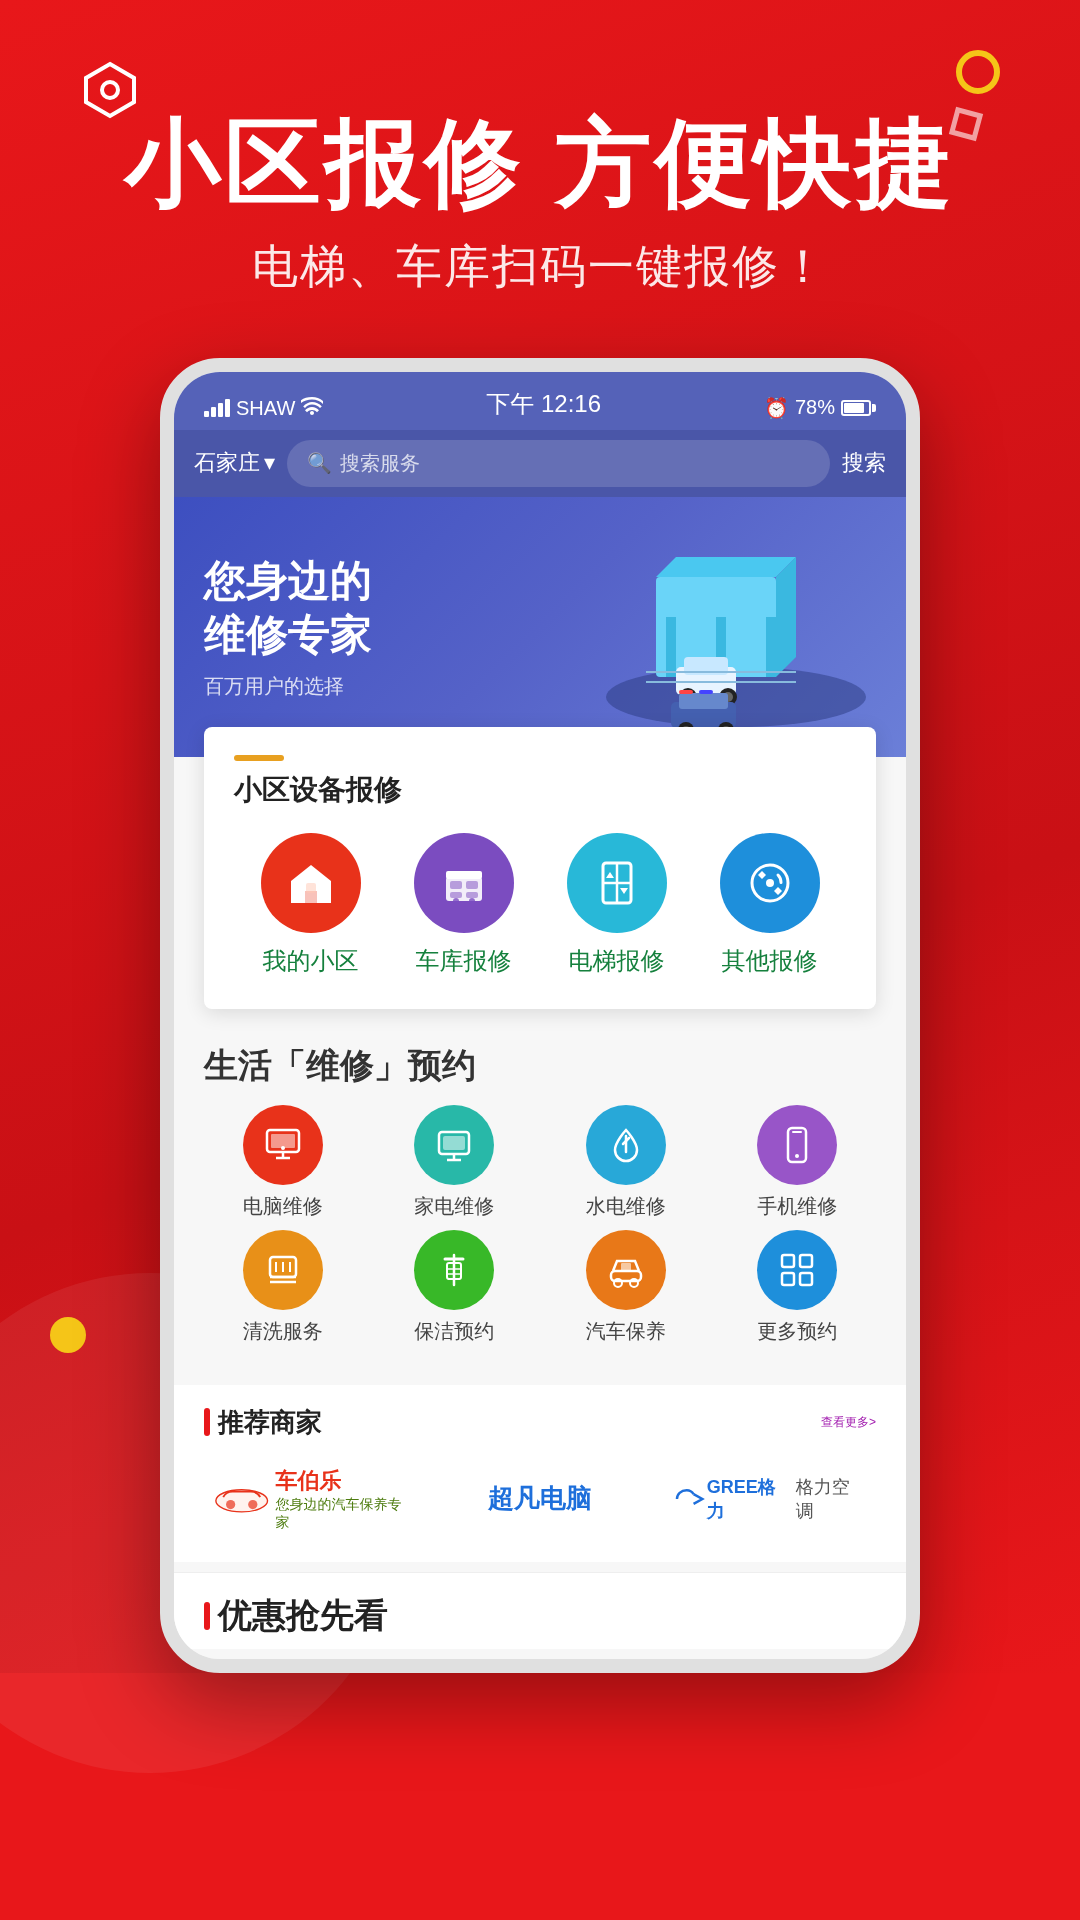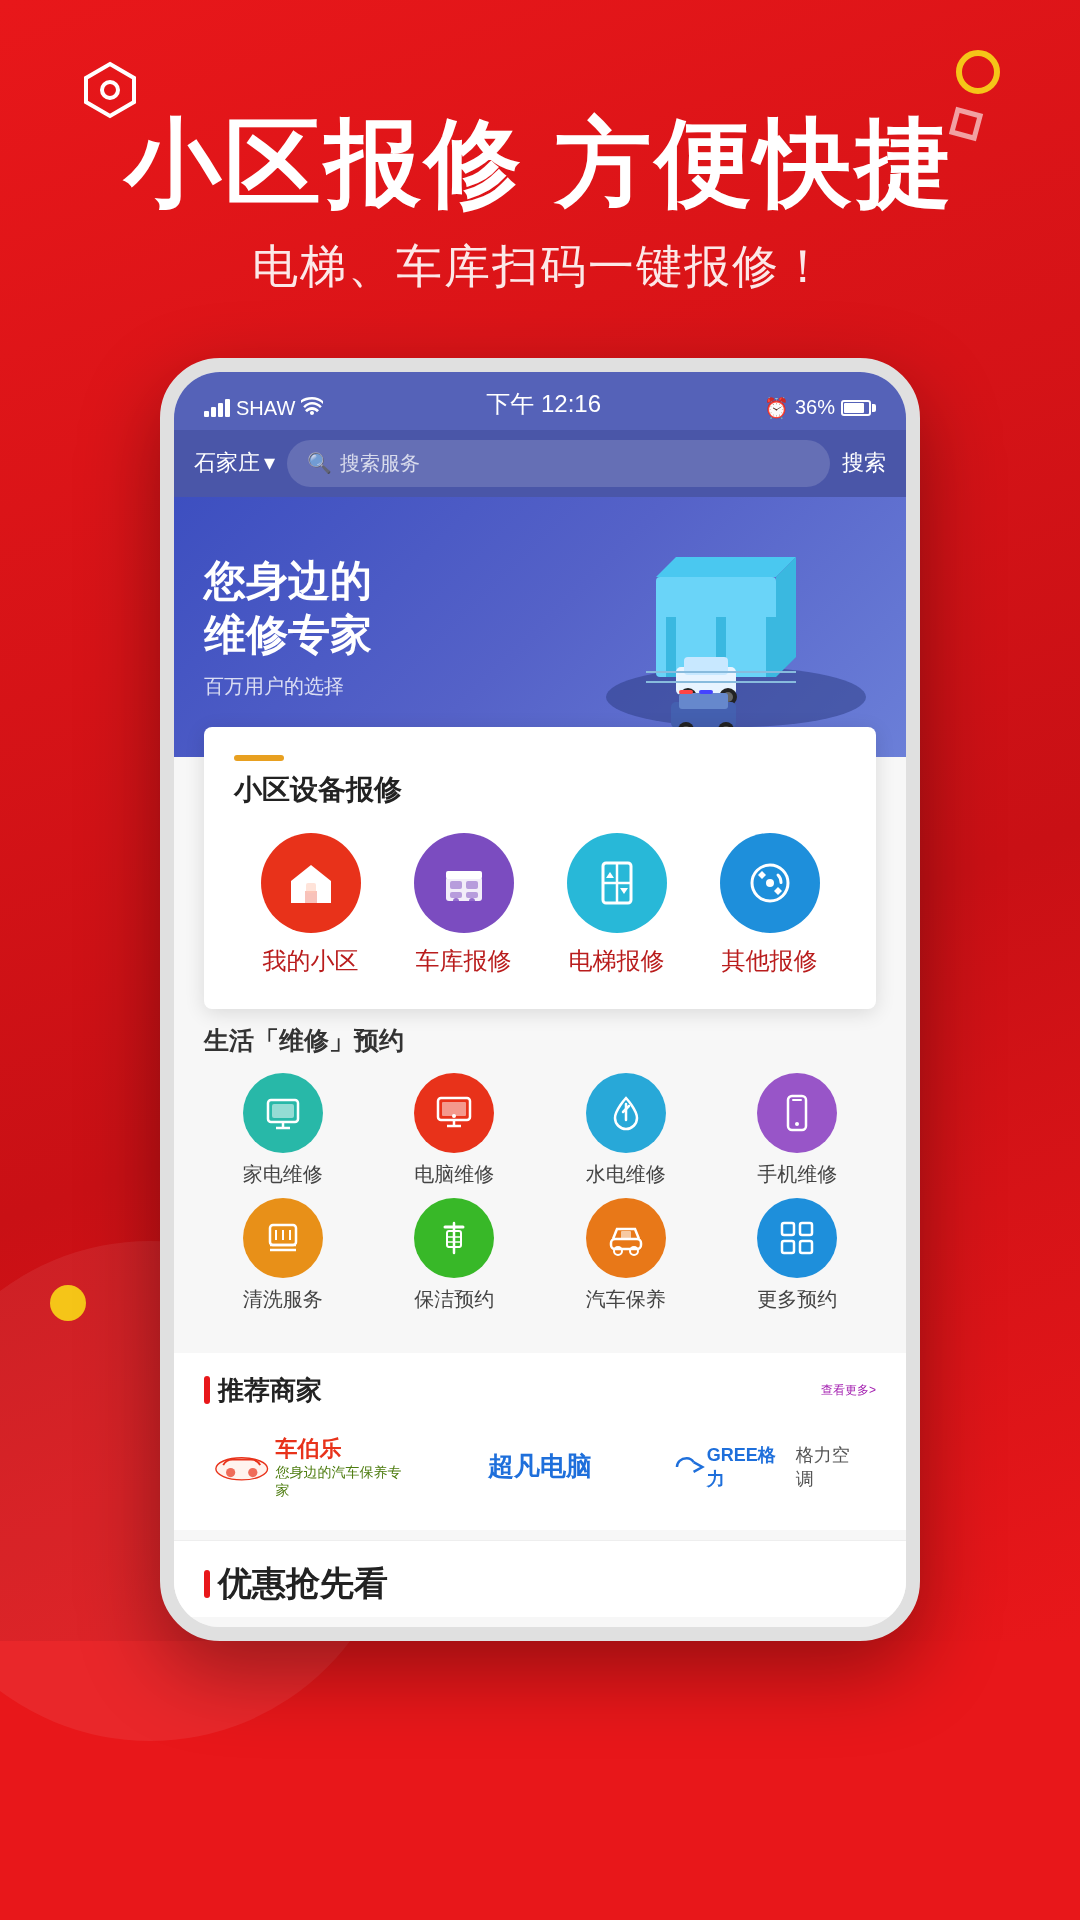--- a/index.html
+++ b/index.html
@@ -265,34 +265,34 @@
       display: flex;
       align-items: center;
       justify-content: center;
     }
     .icon-circle svg {
       width: 52px;
       height: 52px;
     }
     .icon-label {
       font-size: 24px;
-      color: #b91c1c;
+      color: #15803d;
       text-align: left;
     }
 
     
     .phone-bottom-section {
       background: #f7f7f7;
       padding: 0 30px 20px;
     }
 
     .section-title-repair {
-      font-size: 25px;
+      font-size: 34px;
       color: #333;
-      padding: 15px 0 16px;
+      padding: 34px 0 16px;
       font-weight: 600;
     }
 
     .service-grid {
       display: grid;
       grid-template-columns: repeat(4, 1fr);
       gap: 14px;
       margin-bottom: 10px;
     }
     .service-item {
@@ -463,21 +463,21 @@
           <span>SHAW</span>
           <span>
             <svg width="22" height="18" viewBox="0 0 22 18" fill="white">
               <path d="M11 14c1.1 0 2 .9 2 2s-.9 2-2 2-2-.9-2-2 .9-2 2-2zm0-4c2.8 0 5.3 1.3 7 3.3l-2 1.9C14.7 13.8 12.9 13 11 13s-3.7.8-5 2.2L4 13.3C5.7 11.3 8.2 10 11 10zm0-5C14.9 5 18.4 6.7 20.8 9.4L19 11c-1.9-2.2-4.7-3.5-8-3.5S5.9 8.8 4 11L2.2 9.4C4.6 6.7 8.1 5 11 5zM11 0c5 0 9.4 2.1 12.6 5.4L22 7c-2.7-2.8-6.4-4.5-11-4.5S1.7 4.2-1 7L-2.6 5.4C.6 2.1 5 0 11 0z"></path>
             </svg>
           </span>
         </div>
         <span class="phone-time">下午 12:16</span>
         <div class="phone-battery">
           <span>⏰</span>
-          <span>36%</span>
+          <span>78%</span>
           <div class="battery-icon">
             <div class="battery-body">
               <div class="battery-fill"></div>
             </div>
             <div class="battery-tip"></div>
           </div>
         </div>
       </div>
 
       <div class="phone-search-bar">
@@ -604,42 +604,42 @@
             </div>
 
           </div>
         </div>
 
         <div class="phone-bottom-section">
           <div class="section-title-repair">生活「维修」预约</div>
           <div class="service-grid">
 
             <div class="service-item">
-              <div class="service-circle" style="background:#28b8a8;">
-                <svg viewBox="0 0 42 42" fill="none">
-                  <rect x="6" y="8" width="30" height="22" rx="3" stroke="white" stroke-width="2.5" fill="none"></rect>
-                  <rect x="10" y="12" width="22" height="14" rx="2" fill="white" opacity="0.5"></rect>
-                  <line x1="21" y1="30" x2="21" y2="36" stroke="white" stroke-width="2.5"></line>
-                  <line x1="14" y1="36" x2="28" y2="36" stroke="white" stroke-width="2.5"></line>
-                </svg>
-              </div>
-              <span class="service-label">家电维修</span>
-            </div>
-
-            <div class="service-item">
               <div class="service-circle" style="background:#e8321a;">
                 <svg viewBox="0 0 42 42" fill="none">
                   <rect x="5" y="6" width="32" height="22" rx="3" stroke="white" stroke-width="2.5" fill="none"></rect>
                   <rect x="9" y="10" width="24" height="14" rx="1" fill="white" opacity="0.5"></rect>
                   <line x1="21" y1="28" x2="21" y2="34" stroke="white" stroke-width="2.5"></line>
                   <line x1="14" y1="34" x2="28" y2="34" stroke="white" stroke-width="2.5"></line>
                   <circle cx="21" cy="24" r="2" fill="white"></circle>
                 </svg>
               </div>
               <span class="service-label">电脑维修</span>
+            </div>
+
+            <div class="service-item">
+              <div class="service-circle" style="background:#28b8a8;">
+                <svg viewBox="0 0 42 42" fill="none">
+                  <rect x="6" y="8" width="30" height="22" rx="3" stroke="white" stroke-width="2.5" fill="none"></rect>
+                  <rect x="10" y="12" width="22" height="14" rx="2" fill="white" opacity="0.5"></rect>
+                  <line x1="21" y1="30" x2="21" y2="36" stroke="white" stroke-width="2.5"></line>
+                  <line x1="14" y1="36" x2="28" y2="36" stroke="white" stroke-width="2.5"></line>
+                </svg>
+              </div>
+              <span class="service-label">家电维修</span>
             </div>
 
             <div class="service-item">
               <div class="service-circle" style="background:#28a8d8;">
                 <svg viewBox="0 0 42 42" fill="none">
                   <path d="M21 6C21 6 10 18 10 26C10 32 15 37 21 37C27 37 32 32 32 26C32 18 21 6 21 6Z" stroke="white" stroke-width="2.5" fill="none"></path>
                   <path d="M21 12L21 28" stroke="white" stroke-width="2.5" stroke-linecap="round"></path>
                   <path d="M18 20L24 14" stroke="white" stroke-width="2.5" stroke-linecap="round"></path>
                 </svg>
               </div>

